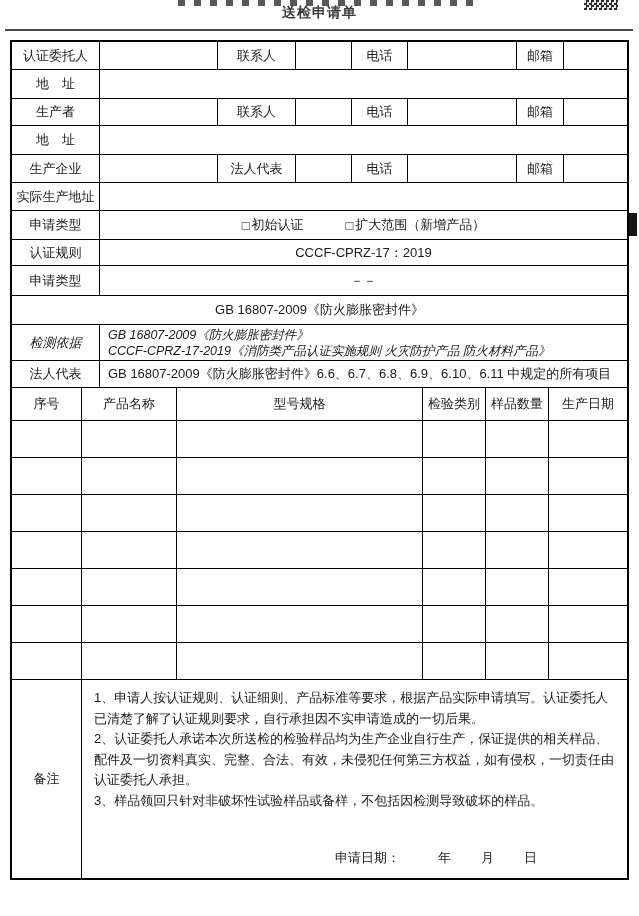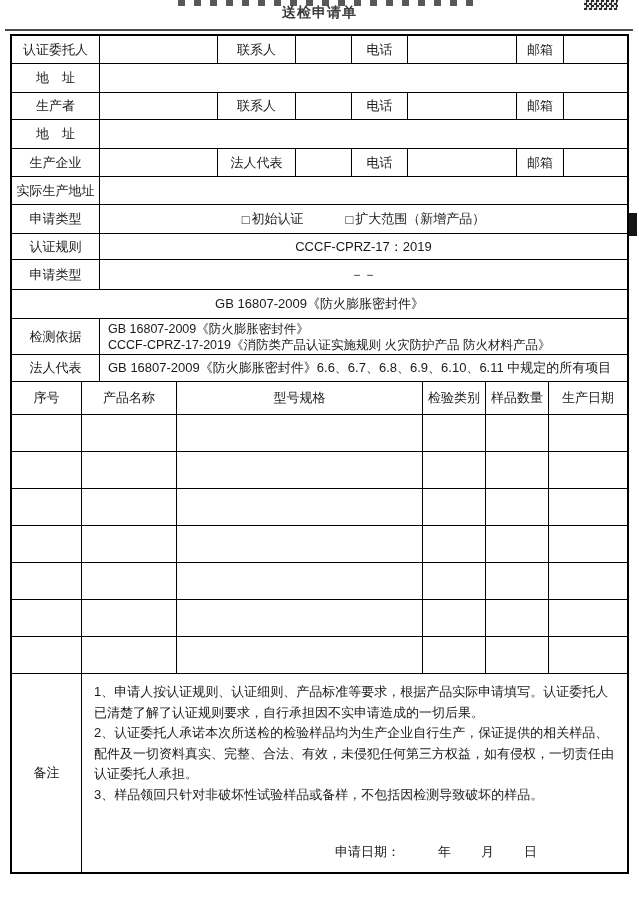--- a/index.html
+++ b/index.html
@@ -27,21 +27,21 @@
     text-align:center;font-size:14px;font-weight:bold;color:#3c3c3c;
     letter-spacing:1px;
   }
   .title-rule{
     position:absolute;top:29px;left:5px;right:6px;height:2px;background:#4a4a4a;
   }
   
   .scan-mark{position:absolute;left:629px;top:213px;width:8px;height:23px;background:#151515;}
   
   .doc-table{
-    position:absolute;left:10px;top:34px;width:619px;height:840px;
+    position:absolute;left:10px;top:40px;width:619px;height:840px;
     border:2px solid #000;box-sizing:border-box;
     display:flex;flex-direction:column;
     font-size:13px;
   }
   .r{display:flex;border-bottom:1.5px solid #000;box-sizing:border-box;flex:none;}
   .r:last-child{border-bottom:none;}
   .c{
     border-right:1.5px solid #000;box-sizing:border-box;
     display:flex;align-items:center;justify-content:center;
     text-align:center;overflow:hidden;flex:none;
@@ -49,21 +49,21 @@
   .c:last-child{border-right:none;}
   .grow{flex:1 1 auto;}
   .left{justify-content:flex-start;text-align:left;padding:0 8px;}
   
   .w1{width:88px;} .w2{width:118px;} .w3{width:78px;} .w4{width:56px;}
   .w5{width:56px;} .w6{width:109px;} .w7{width:47px;}
   
   .i1{width:70px;} .i2{width:95px;} .i3{width:246px;} .i4{width:63px;text-align:right;} .i5{width:63px;}
   
   .h26{height:26px;} .h27{height:27px;} .h28{height:28px;} .h29{height:29px;}
-  .h30{height:30px;} .h33{height:33px;} .h36{height:36px;} .h37{height:37px;}
+  .h30{height:30px;} .h33{height:33px;} .h36{height:36px;font-style:italic;} .h37{height:37px;}
   .remark-row{flex:1 1 auto;}
   .two-line{flex-direction:column;align-items:flex-start;justify-content:center;line-height:16px;font-size:12.5px;}
   .opts{display:flex;gap:42px;}
   .opt{display:flex;align-items:center;gap:2px;}
   .box{font-size:13px;}
   
   .remark-cell{
     position:relative;display:block;padding:8px 12px 6px 12px;
     text-align:left;line-height:20.5px;font-size:13px;
   }

